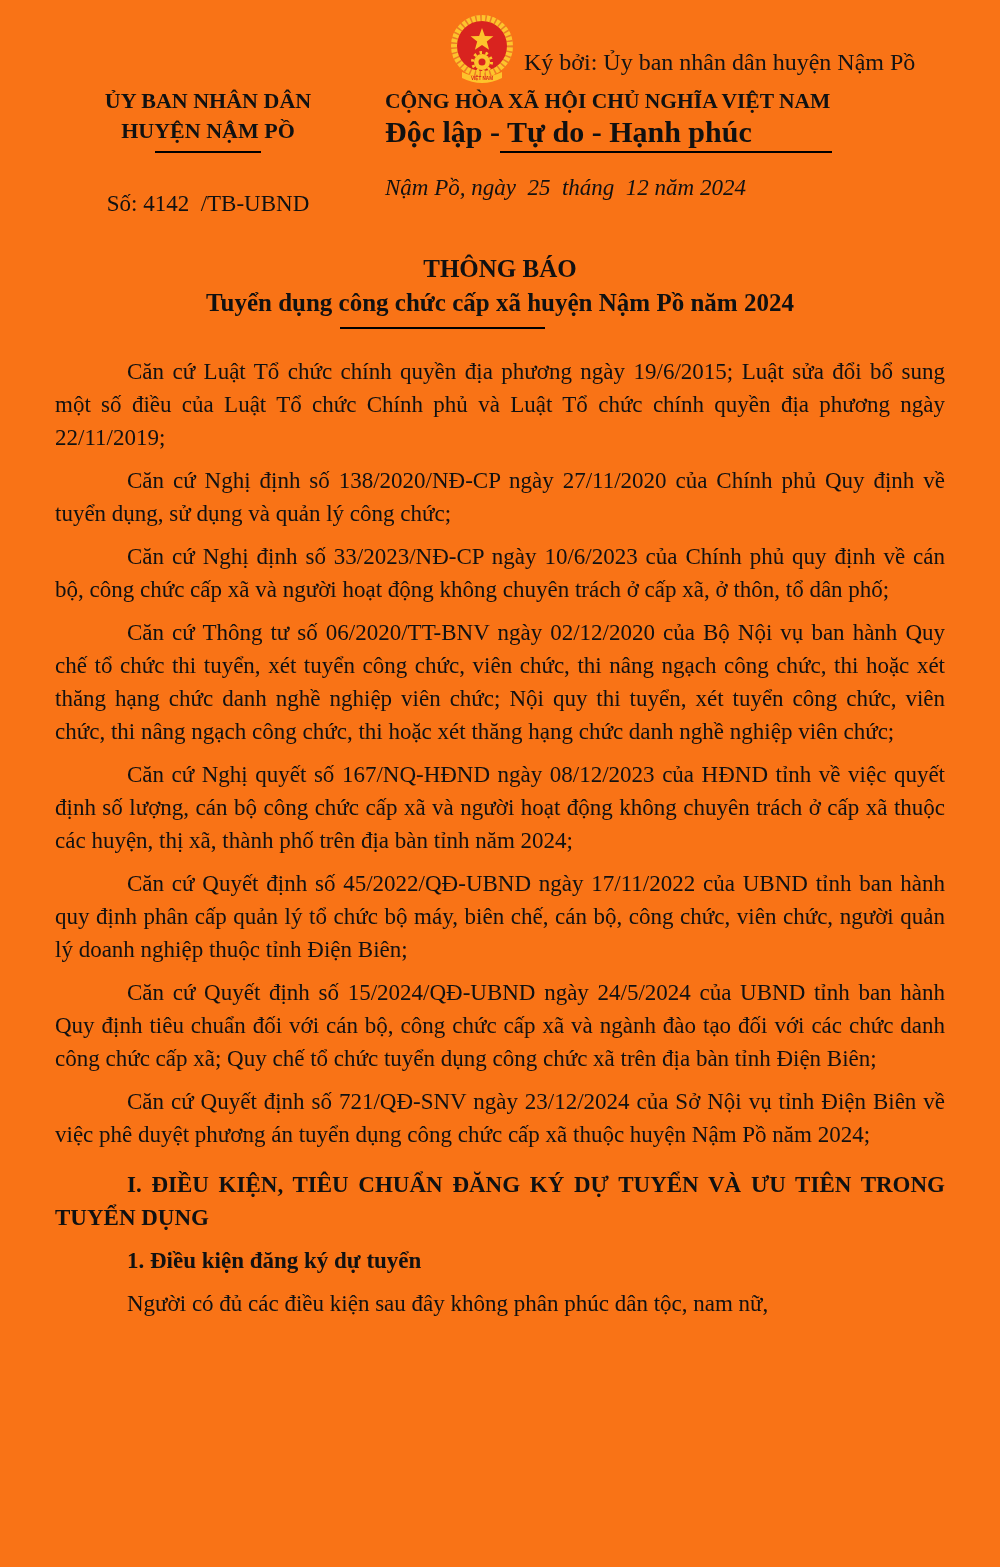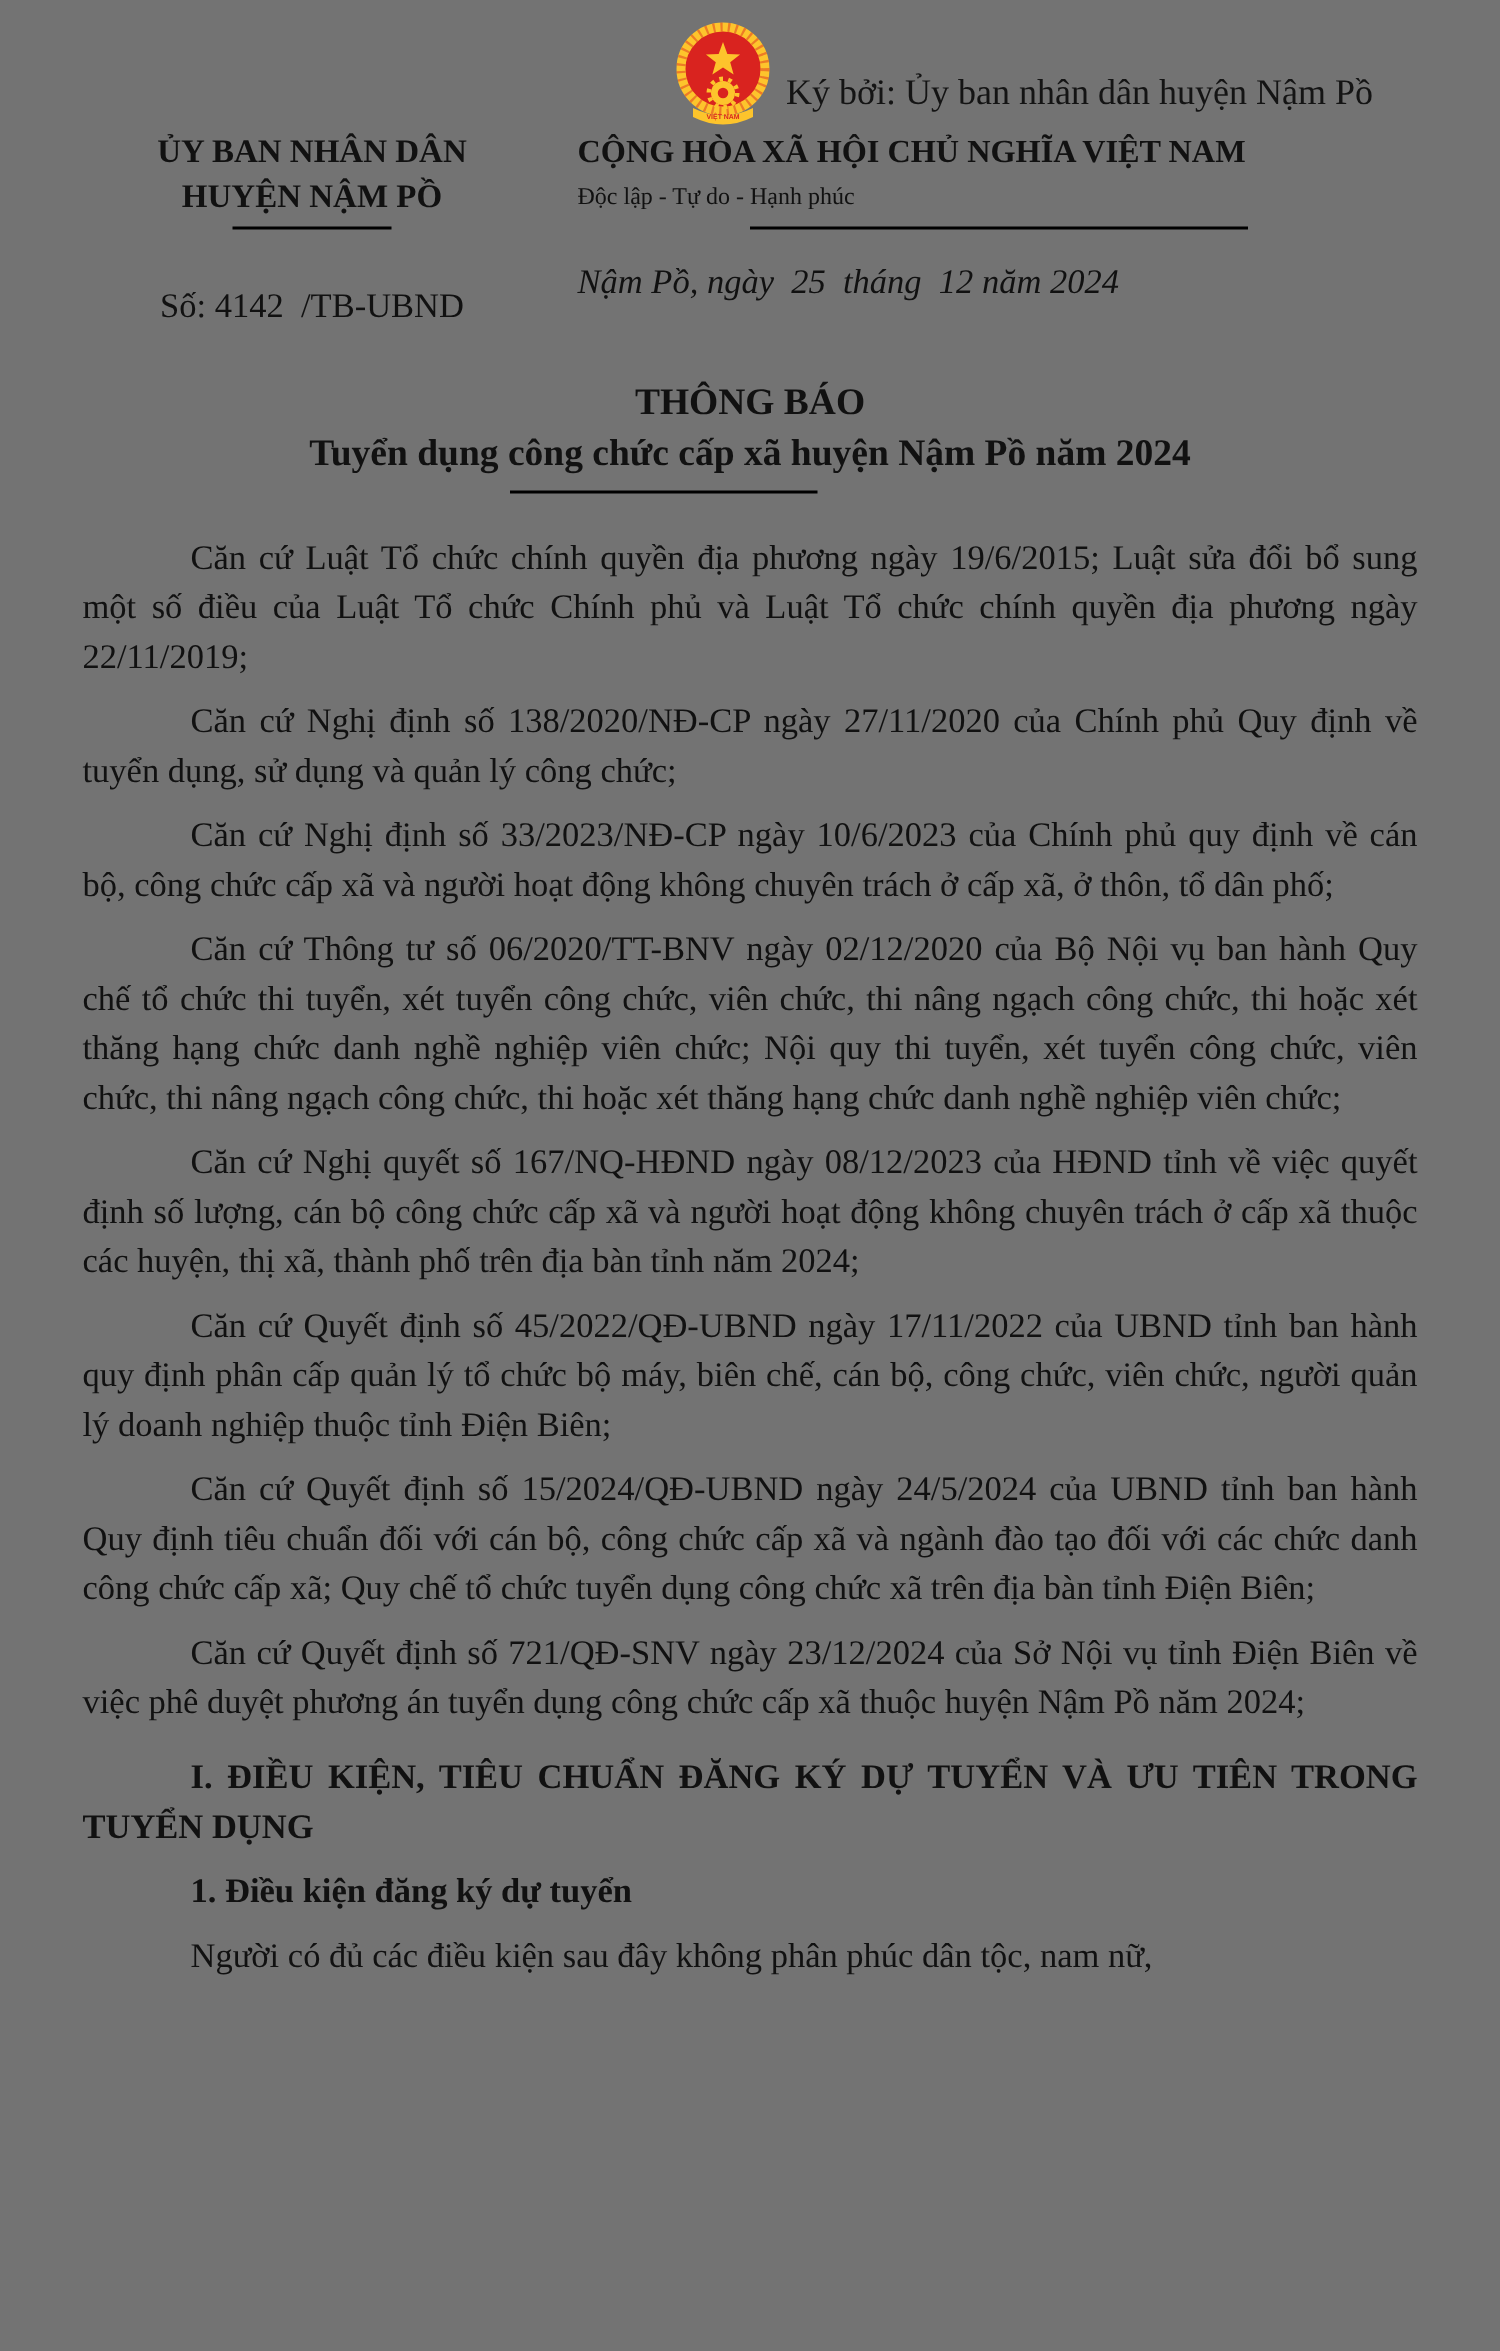--- a/index.html
+++ b/index.html
@@ -1,19 +1,19 @@
 <!DOCTYPE html>
 <html><head>
 <meta charset="utf-8">
 <style>
   html,body{margin:0;padding:0;background:#ffffff;}
   .page{
     position:relative;
     width:1000px;height:1567px;
-    background:#737373;
+    background:#f97316;
     font-family:"Liberation Serif","DejaVu Serif",serif;
     color:#111;
     overflow:hidden;
   }
   
   .emblem{position:absolute;left:450px;top:12px;}
   .sig-note{
     position:absolute;left:524px;top:48px;
     font-size:24px;line-height:28px;color:#141414;
     white-space:nowrap;
@@ -26,21 +26,21 @@
   }
   .hdr-left .org{font-weight:bold;font-size:22px;line-height:30px;}
   .rule{border-top:2px solid #000;height:0;}
   .rule-left{width:106px;margin:5px auto 0 auto;}
   .doc-no{font-size:23px;margin-top:38px;font-weight:normal;}
   .hdr-right{
     position:absolute;left:385px;top:86px;width:562px;
     text-align:left;
   }
   .motto1{font-weight:bold;font-size:21.5px;line-height:30px;white-space:nowrap;}
-  .motto2{font-weight:normal;font-size:16px;line-height:32px;}
+  .motto2{font-weight:bold;font-size:30px;line-height:32px;}
   .rule-right{width:332px;margin:3px auto 0 auto;}
   .date-line{font-style:italic;font-size:23px;margin-top:22px;}
   
   .bodytext{
     position:absolute;left:55px;top:252px;width:890px;
     font-size:23px;line-height:33px;
   }
   .doc-title{text-align:center;font-weight:bold;font-size:25px;line-height:33px;}
   .doc-subtitle{text-align:center;font-weight:bold;font-size:25px;line-height:35px;}
   .title-rule{

